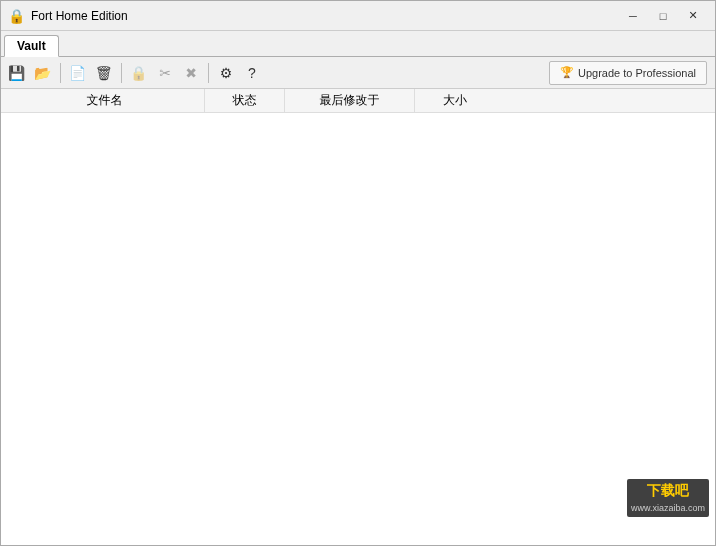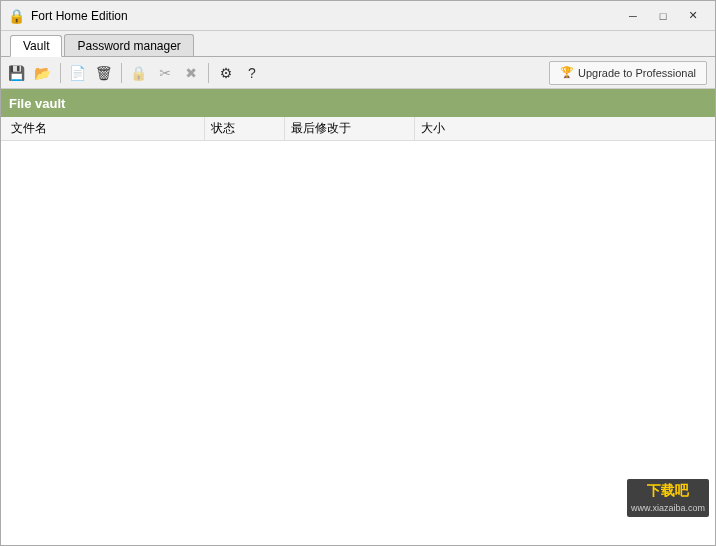--- a/index.html
+++ b/index.html
@@ -65,22 +65,23 @@
       font-size: 11px;
       color: #333;
     }
 
     
     .tab-bar {
       background: #f0f0f0;
       height: 26px;
       display: flex;
       align-items: flex-end;
-      padding: 0 9px;
+      padding: 0 3px;
       border-bottom: 1px solid #adadad;
+      font-weight: bold;
     }
 
     .tab {
       height: 22px;
       padding: 0 12px;
       border: 1px solid #adadad;
       border-bottom: none;
       background: #e0e0e0;
       cursor: pointer;
       display: flex;
@@ -178,20 +179,21 @@
     }
 
     .table-col {
       padding: 8px 6px;
       font-size: 12px;
       color: #000;
       border-right: 1px solid #ddd;
       height: 100%;
       display: flex;
       align-items: center;
+      justify-content: center;
     }
 
     .col-name { width: 200px; }
     .col-modified { width: 130px; }
     .col-status { width: 80px; }
     .col-size { width: 80px; border-right: none; }
 
     .table-body {
       flex: 1;
       background: #fff;
@@ -245,23 +247,20 @@
     <div class="title-bar-controls">
       <button class="title-bar-btn">─</button>
       <button class="title-bar-btn">□</button>
       <button class="title-bar-btn close">✕</button>
     </div>
   </div>
 
   <div class="tab-bar">
     <div class="tab active">
       <span>Vault</span>
-    </div>
-    <div class="tab">
-      <span>Password manager</span>
     </div>
   </div>
 
   <div class="toolbar">
     <button class="toolbar-btn" title="Save">💾</button>
     <button class="toolbar-btn" title="Open">📂</button>
     <div class="toolbar-separator"></div>
     <button class="toolbar-btn" title="New">📄</button>
     <button class="toolbar-btn" title="Delete">🗑</button>
     <div class="toolbar-separator"></div>
@@ -271,23 +270,20 @@
     <div class="toolbar-separator"></div>
     <button class="toolbar-btn" title="Settings">⚙</button>
     <button class="toolbar-btn" title="Help">?</button>
     <div class="toolbar-spacer"></div>
     <button class="upgrade-btn">
       <span>🏆</span>
       <span>Upgrade to Professional</span>
     </button>
   </div>
 
-  <div class="vault-header">
-    <span>File vault</span>
-  </div>
 
   <div class="file-table">
     <div class="table-header">
       <div class="table-col col-name">
         <span>文件名</span>
       </div>
       <div class="table-col col-status">
         <span>状态</span>
       </div>
       <div class="table-col col-modified">

